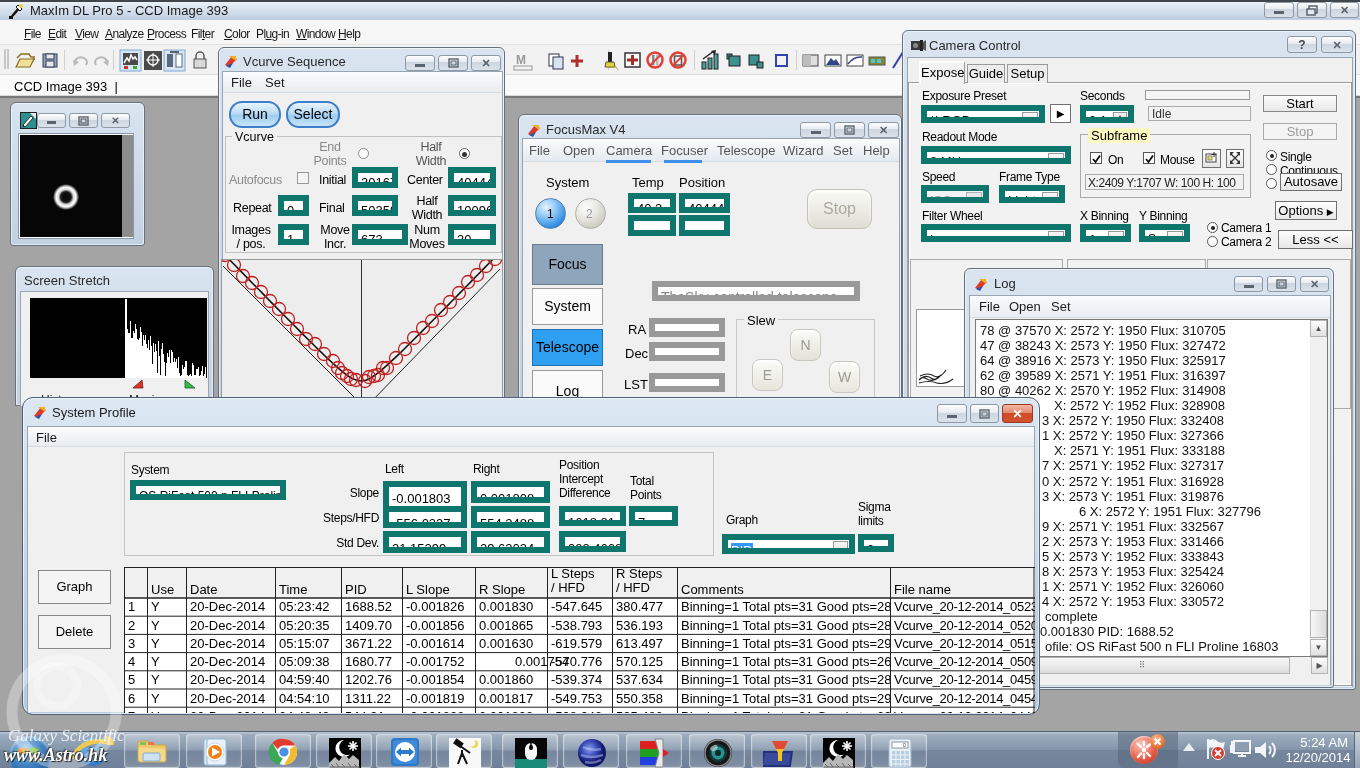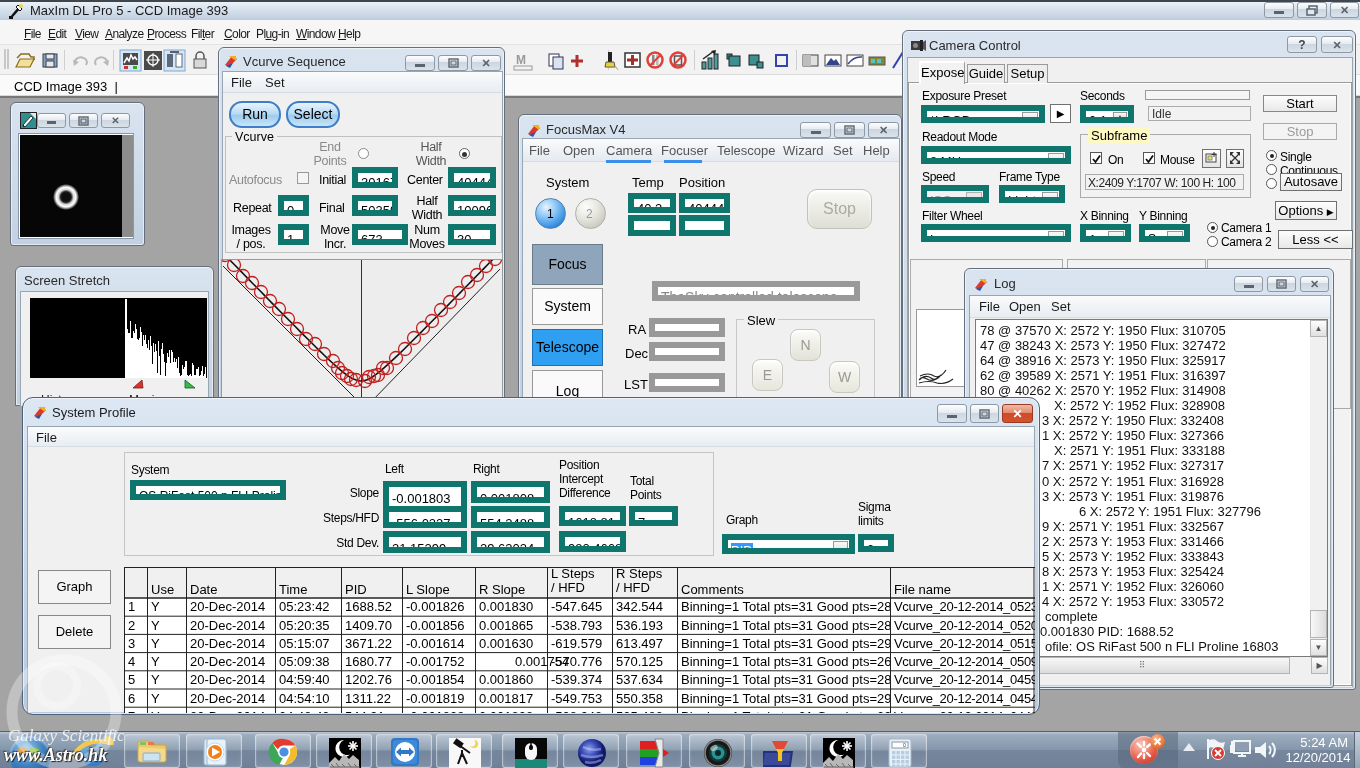--- a/index.html
+++ b/index.html
@@ -603,21 +603,21 @@
         <div class="abs" style="left:427px;top:0px;font-size:13px;line-height:14px;">L Steps<br>/ HFD</div>
         <div class="abs" style="left:492px;top:0px;font-size:13px;line-height:14px;">R Steps<br>/ HFD</div>
         <div class="abs" style="left:4px;top:32px;font-size:13px;white-space:nowrap;">1</div>
         <div class="abs" style="left:27px;top:32px;font-size:13px;white-space:nowrap;">Y</div>
         <div class="abs" style="left:66px;top:32px;font-size:13px;white-space:nowrap;">20-Dec-2014</div>
         <div class="abs" style="left:155px;top:32px;font-size:13px;white-space:nowrap;">05:23:42</div>
         <div class="abs" style="left:221px;top:32px;font-size:13px;white-space:nowrap;">1688.52</div>
         <div class="abs" style="left:282px;top:32px;font-size:13px;white-space:nowrap;">-0.001826</div>
         <div class="abs" style="left:355px;top:32px;font-size:13px;white-space:nowrap;">0.001830</div>
         <div class="abs" style="left:427px;top:32px;font-size:13px;white-space:nowrap;">-547.645</div>
-        <div class="abs" style="left:492px;top:32px;font-size:13px;white-space:nowrap;">342.544</div>
+        <div class="abs" style="left:492px;top:32px;font-size:13px;white-space:nowrap;">380.477</div>
         <div class="abs" style="left:557px;top:32px;font-size:13px;white-space:nowrap;">Binning=1 Total pts=31 Good pts=28</div>
         <div class="abs" style="left:770px;top:32px;font-size:13px;letter-spacing:-0.3px;white-space:nowrap;">Vcurve_20-12-2014_0523</div>
         <div class="abs" style="left:4px;top:51px;font-size:13px;white-space:nowrap;">2</div>
         <div class="abs" style="left:27px;top:51px;font-size:13px;white-space:nowrap;">Y</div>
         <div class="abs" style="left:66px;top:51px;font-size:13px;white-space:nowrap;">20-Dec-2014</div>
         <div class="abs" style="left:155px;top:51px;font-size:13px;white-space:nowrap;">05:20:35</div>
         <div class="abs" style="left:221px;top:51px;font-size:13px;white-space:nowrap;">1409.70</div>
         <div class="abs" style="left:282px;top:51px;font-size:13px;white-space:nowrap;">-0.001856</div>
         <div class="abs" style="left:355px;top:51px;font-size:13px;white-space:nowrap;">0.001865</div>
         <div class="abs" style="left:427px;top:51px;font-size:13px;white-space:nowrap;">-538.793</div>

